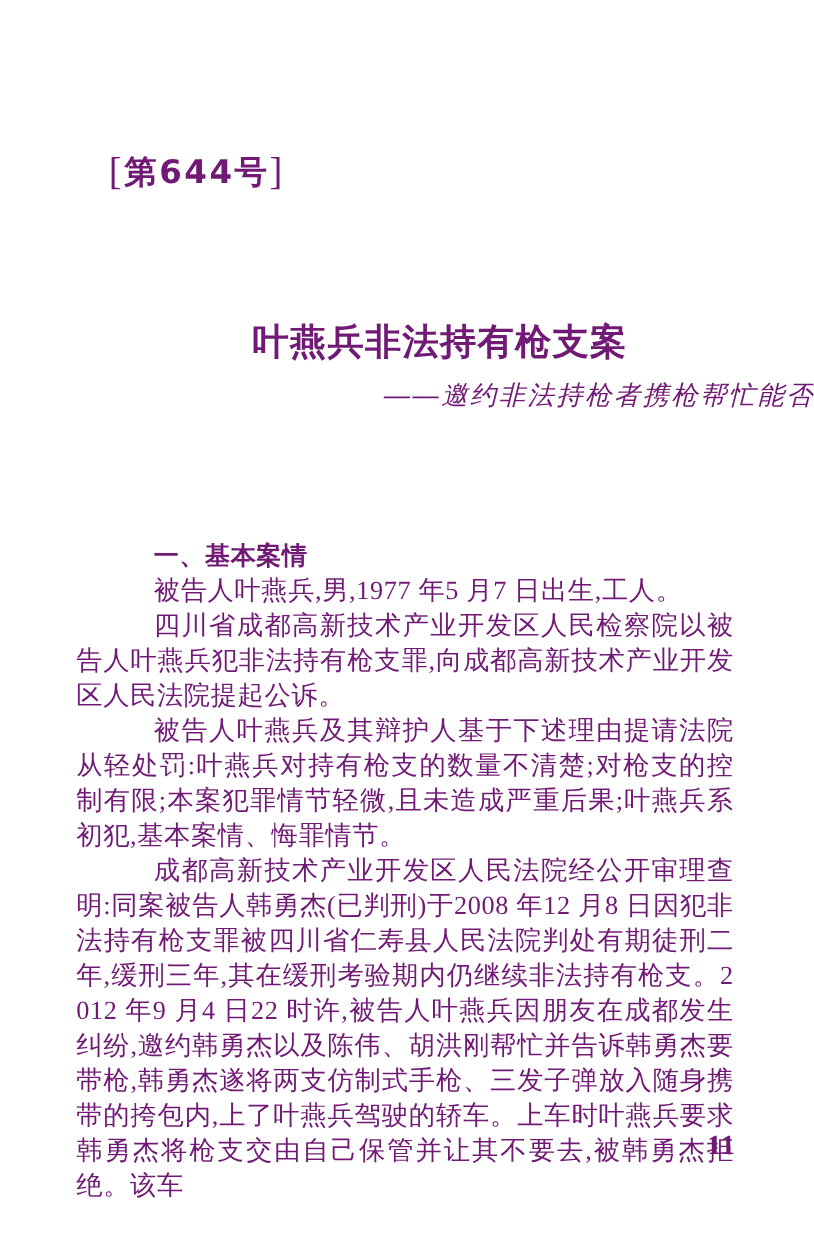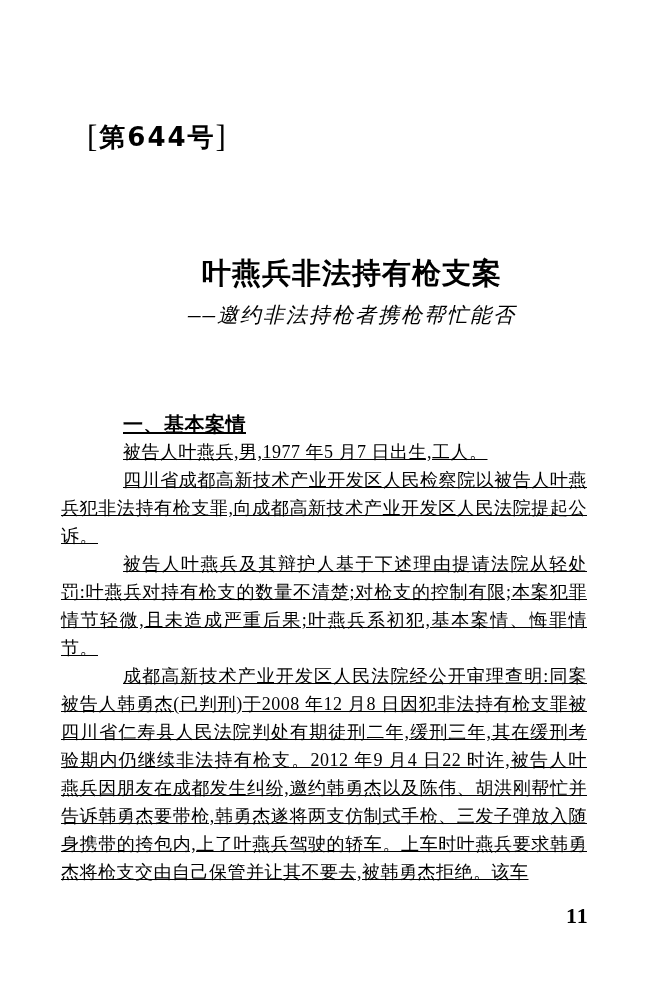--- a/index.html
+++ b/index.html
@@ -7,21 +7,21 @@
     padding: 0;
     background: #ffffff;
   }
   .page {
     position: relative;
     width: 651px;
     height: 999px;
     background: #ffffff;
     overflow: hidden;
     font-family: "Liberation Serif", "DejaVu Serif", serif;
-    color: #000000;
+    color: #701a75;
   }
   .case-number {
     position: absolute;
     left: 87px;
     top: 118px;
     font-size: 26px;
     font-weight: 700;
     font-family: "DejaVu Sans", "Liberation Sans", sans-serif;
     letter-spacing: 2px;
     white-space: nowrap;
@@ -45,45 +45,45 @@
     font-size: 29px;
     line-height: 36px;
     font-weight: 700;
     font-family: Liberation Mono, monospace;
     letter-spacing: 1px;
   }
   .subtitle {
     font-size: 21px;
     line-height: 30px;
     font-style: italic;
-    font-family: Liberation Mono, monospace;
+    font-family: Liberation Sans, sans-serif;
     letter-spacing: 2px;
+    text-align: right;
   }
   .subtitle.first {
     margin-top: 8px;
   }
   .body-block {
     position: absolute;
     left: 61px;
-    top: 410px;
+    top: 430px;
     width: 526px;
-    text-decoration: underline;
   }
   .section-heading {
     margin: 0;
     padding-left: 62px;
     font-size: 20px;
     line-height: 28px;
     font-weight: 700;
     font-family: "DejaVu Sans", "Liberation Sans", sans-serif;
     letter-spacing: 0.5px;
   }
   .para {
     margin: 0;
-    font-size: 18px;
+    font-size: 21px;
     line-height: 28px;
     text-indent: 62px;
     text-align: justify;
     text-justify: inter-ideograph;
     word-break: break-all;
     overflow-wrap: break-word;
     letter-spacing: 0.5px;
   }
   .page-number {
     position: absolute;

